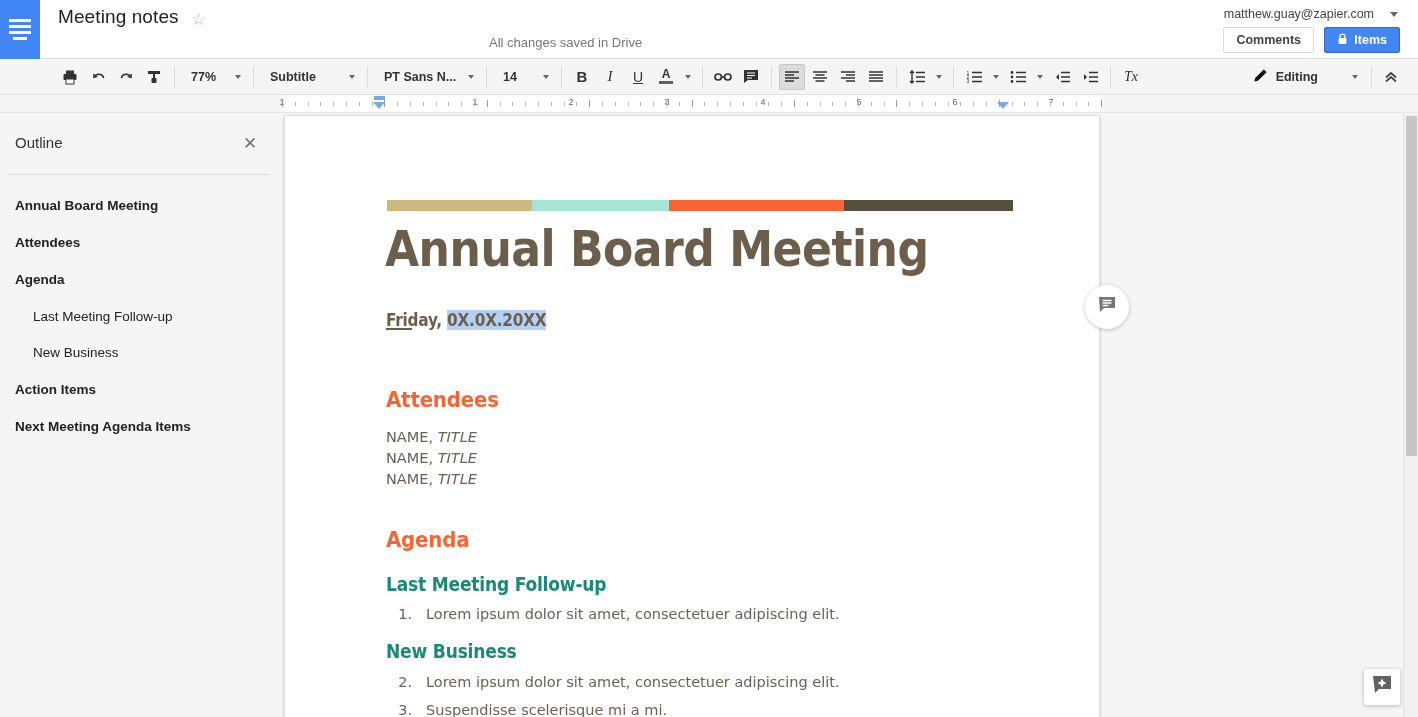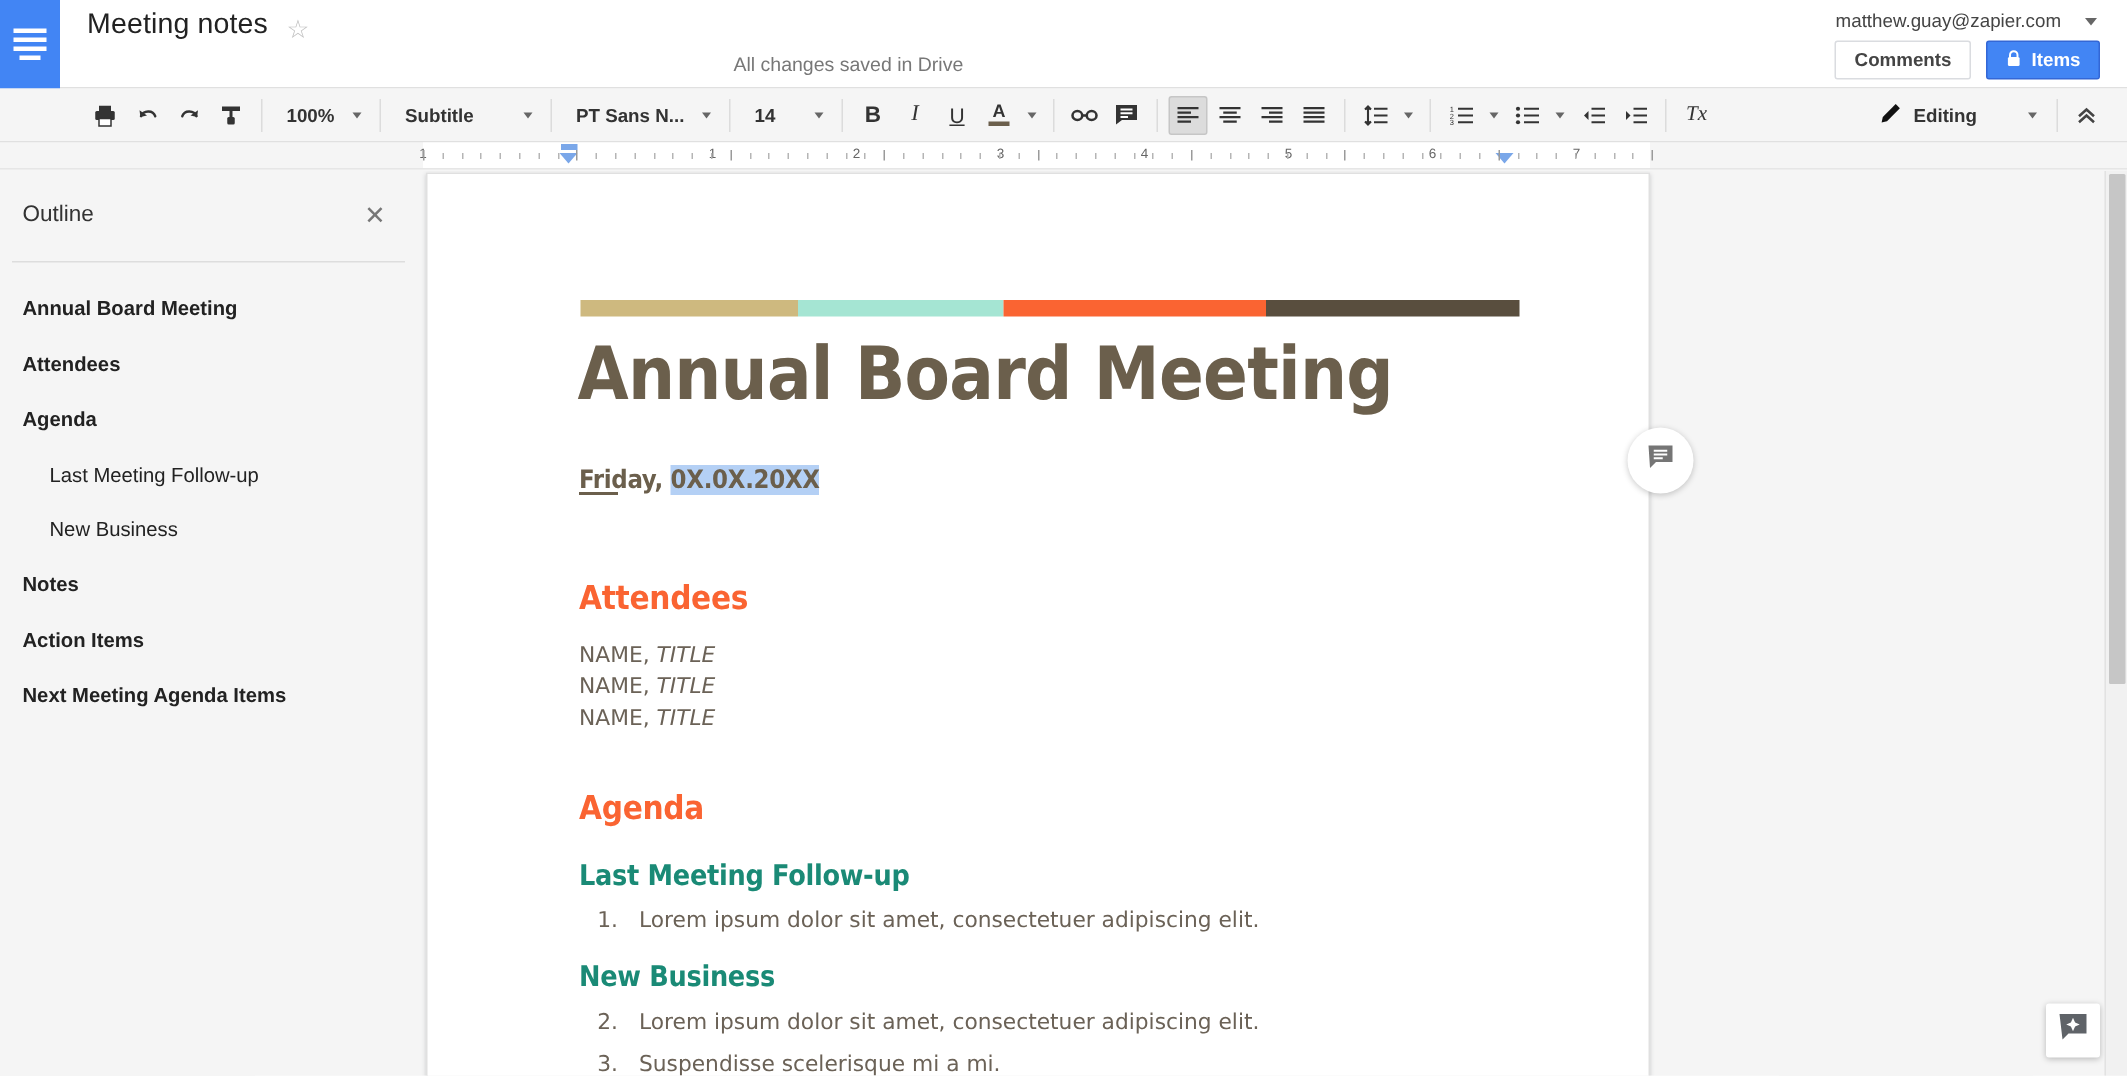--- a/index.html
+++ b/index.html
@@ -297,21 +297,21 @@
   <div class="tbtn">
     <svg width="16" height="16" viewBox="0 0 16 16">
         <rect x="2" y="2" width="12" height="3" fill="#333"></rect>
         <rect x="7" y="5" width="2" height="4" fill="#333"></rect>
         <rect x="5.5" y="9" width="5" height="5" rx="1" fill="#333"></rect>
       </svg>
   </div>
 
   <div class="tsep"></div>
   <div class="tdrop" style="width:62px">
-    <span class="cap">100%</span>
+    <span class="cap">77%</span>
     <span class="caret" style="margin-left:auto"></span>
   </div>
 
   <div class="tsep"></div>
   <div class="tdrop" style="width:97px">
     <span class="cap">Subtitle</span>
     <span class="caret" style="margin-left:auto"></span>
   </div>
 
   <div class="tsep"></div>
@@ -554,21 +554,20 @@
     <div class="outline-title">Outline</div>
     <div class="outline-close">✕</div>
   </div>
   <div class="outline-rule"></div>
   <div class="outline-list">
     <div class="o-item lvl1">Annual Board Meeting</div>
     <div class="o-item lvl1">Attendees</div>
     <div class="o-item lvl1">Agenda</div>
     <div class="o-item lvl2">Last Meeting Follow-up</div>
     <div class="o-item lvl2">New Business</div>
-    <div class="o-item lvl1">Notes</div>
     <div class="o-item lvl1">Action Items</div>
     <div class="o-item lvl1">Next Meeting Agenda Items</div>
   </div>
 </div>
 
 <div class="canvas">
   <div class="page">
 
     <div class="colorbars">
       <span style="background: rgb(206, 185, 127); width: 145px;"></span>

